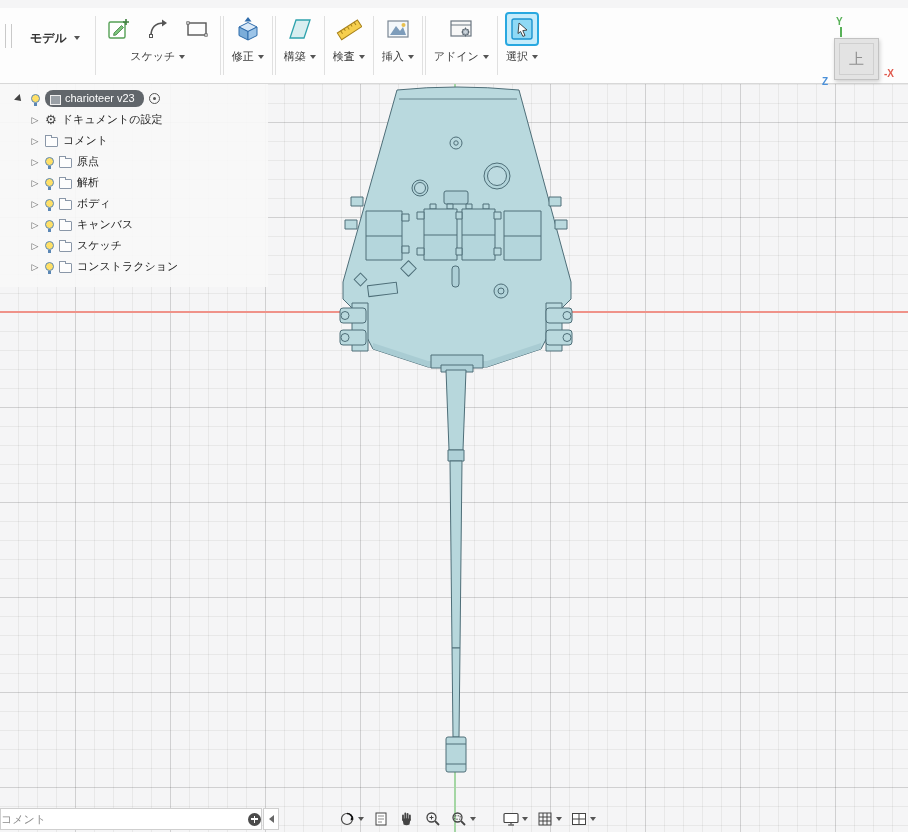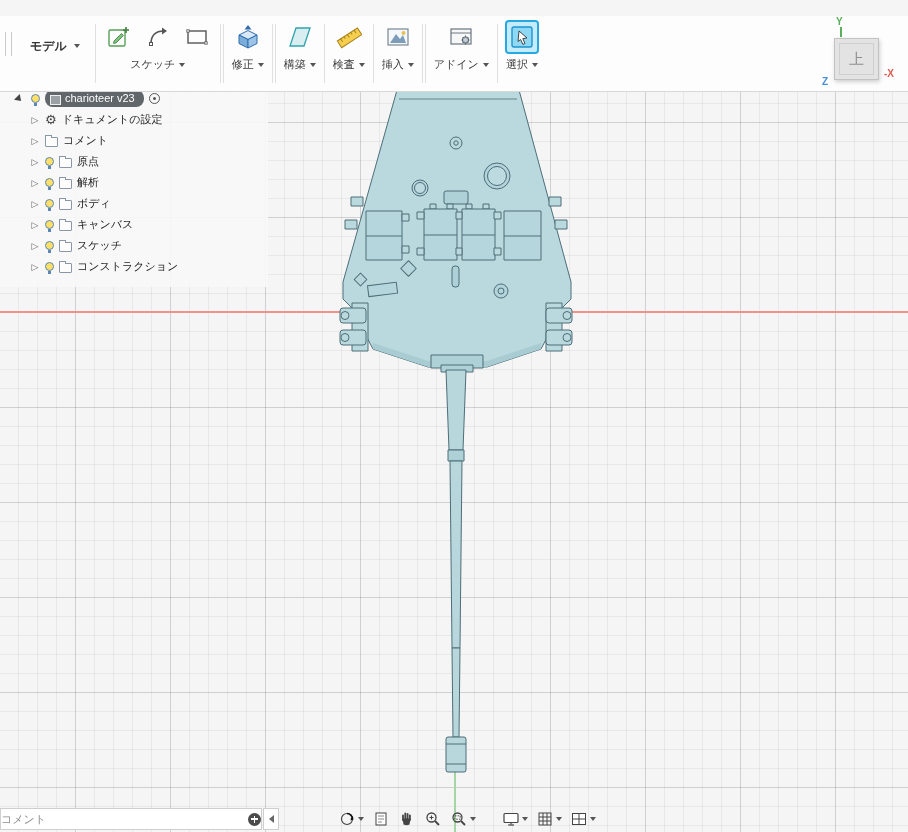--- a/index.html
+++ b/index.html
@@ -14,21 +14,21 @@
       linear-gradient(to bottom, rgba(0,0,0,0.055) 1px, transparent 1px),
       linear-gradient(to right, rgba(0,0,0,0.10) 1px, transparent 1px),
       linear-gradient(to bottom, rgba(0,0,0,0.10) 1px, transparent 1px);
     background-size:19px 19px, 19px 19px, 95px 95px, 95px 95px;
     background-position:18px 5px, 18px 5px, 75px 62px, 75px 62px; }
   #axis-x { position:absolute; left:0; top:311px; width:908px; height:2px; background:#ef9289; }
   #axis-y { position:absolute; left:454px; top:60px; width:2px; height:772px; background:#a4d6a4; }
   #model-svg { position:absolute; left:0; top:0; z-index:2; pointer-events:none; }
 
   
-  #toolbar { position:absolute; left:0; top:16px; width:908px; height:76px; background:#fdfdfd;
+  #toolbar { position:absolute; left:0; top:8px; width:908px; height:76px; background:#fdfdfd;
     border-bottom:1px solid #d8d8d8; display:flex; align-items:flex-start; z-index:10; }
   .grip { width:7px; height:24px; margin:16px 2px 0 5px;
     border-left:1px solid #c9c9c9; border-right:1px solid #c9c9c9; }
   .workspace-btn { display:flex; align-items:center; gap:7px; font-size:12px; font-weight:bold;
     color:#333; padding:0 14px 0 16px; height:60px; }
   .tb-divider { width:1px; background:#e0e0e0; margin:8px 1px; align-self:stretch; }
   .tool-group { display:flex; flex-direction:column; align-items:center; padding:5px 7px 0; }
   .tool-icons { display:flex; gap:9px; height:32px; align-items:center; }
   .tool-btn { width:30px; height:30px; display:flex; align-items:center; justify-content:center; border-radius:2px; }
   .tool-btn.selected { background:#c5ecfb; outline:2px solid #28a8e0; }

